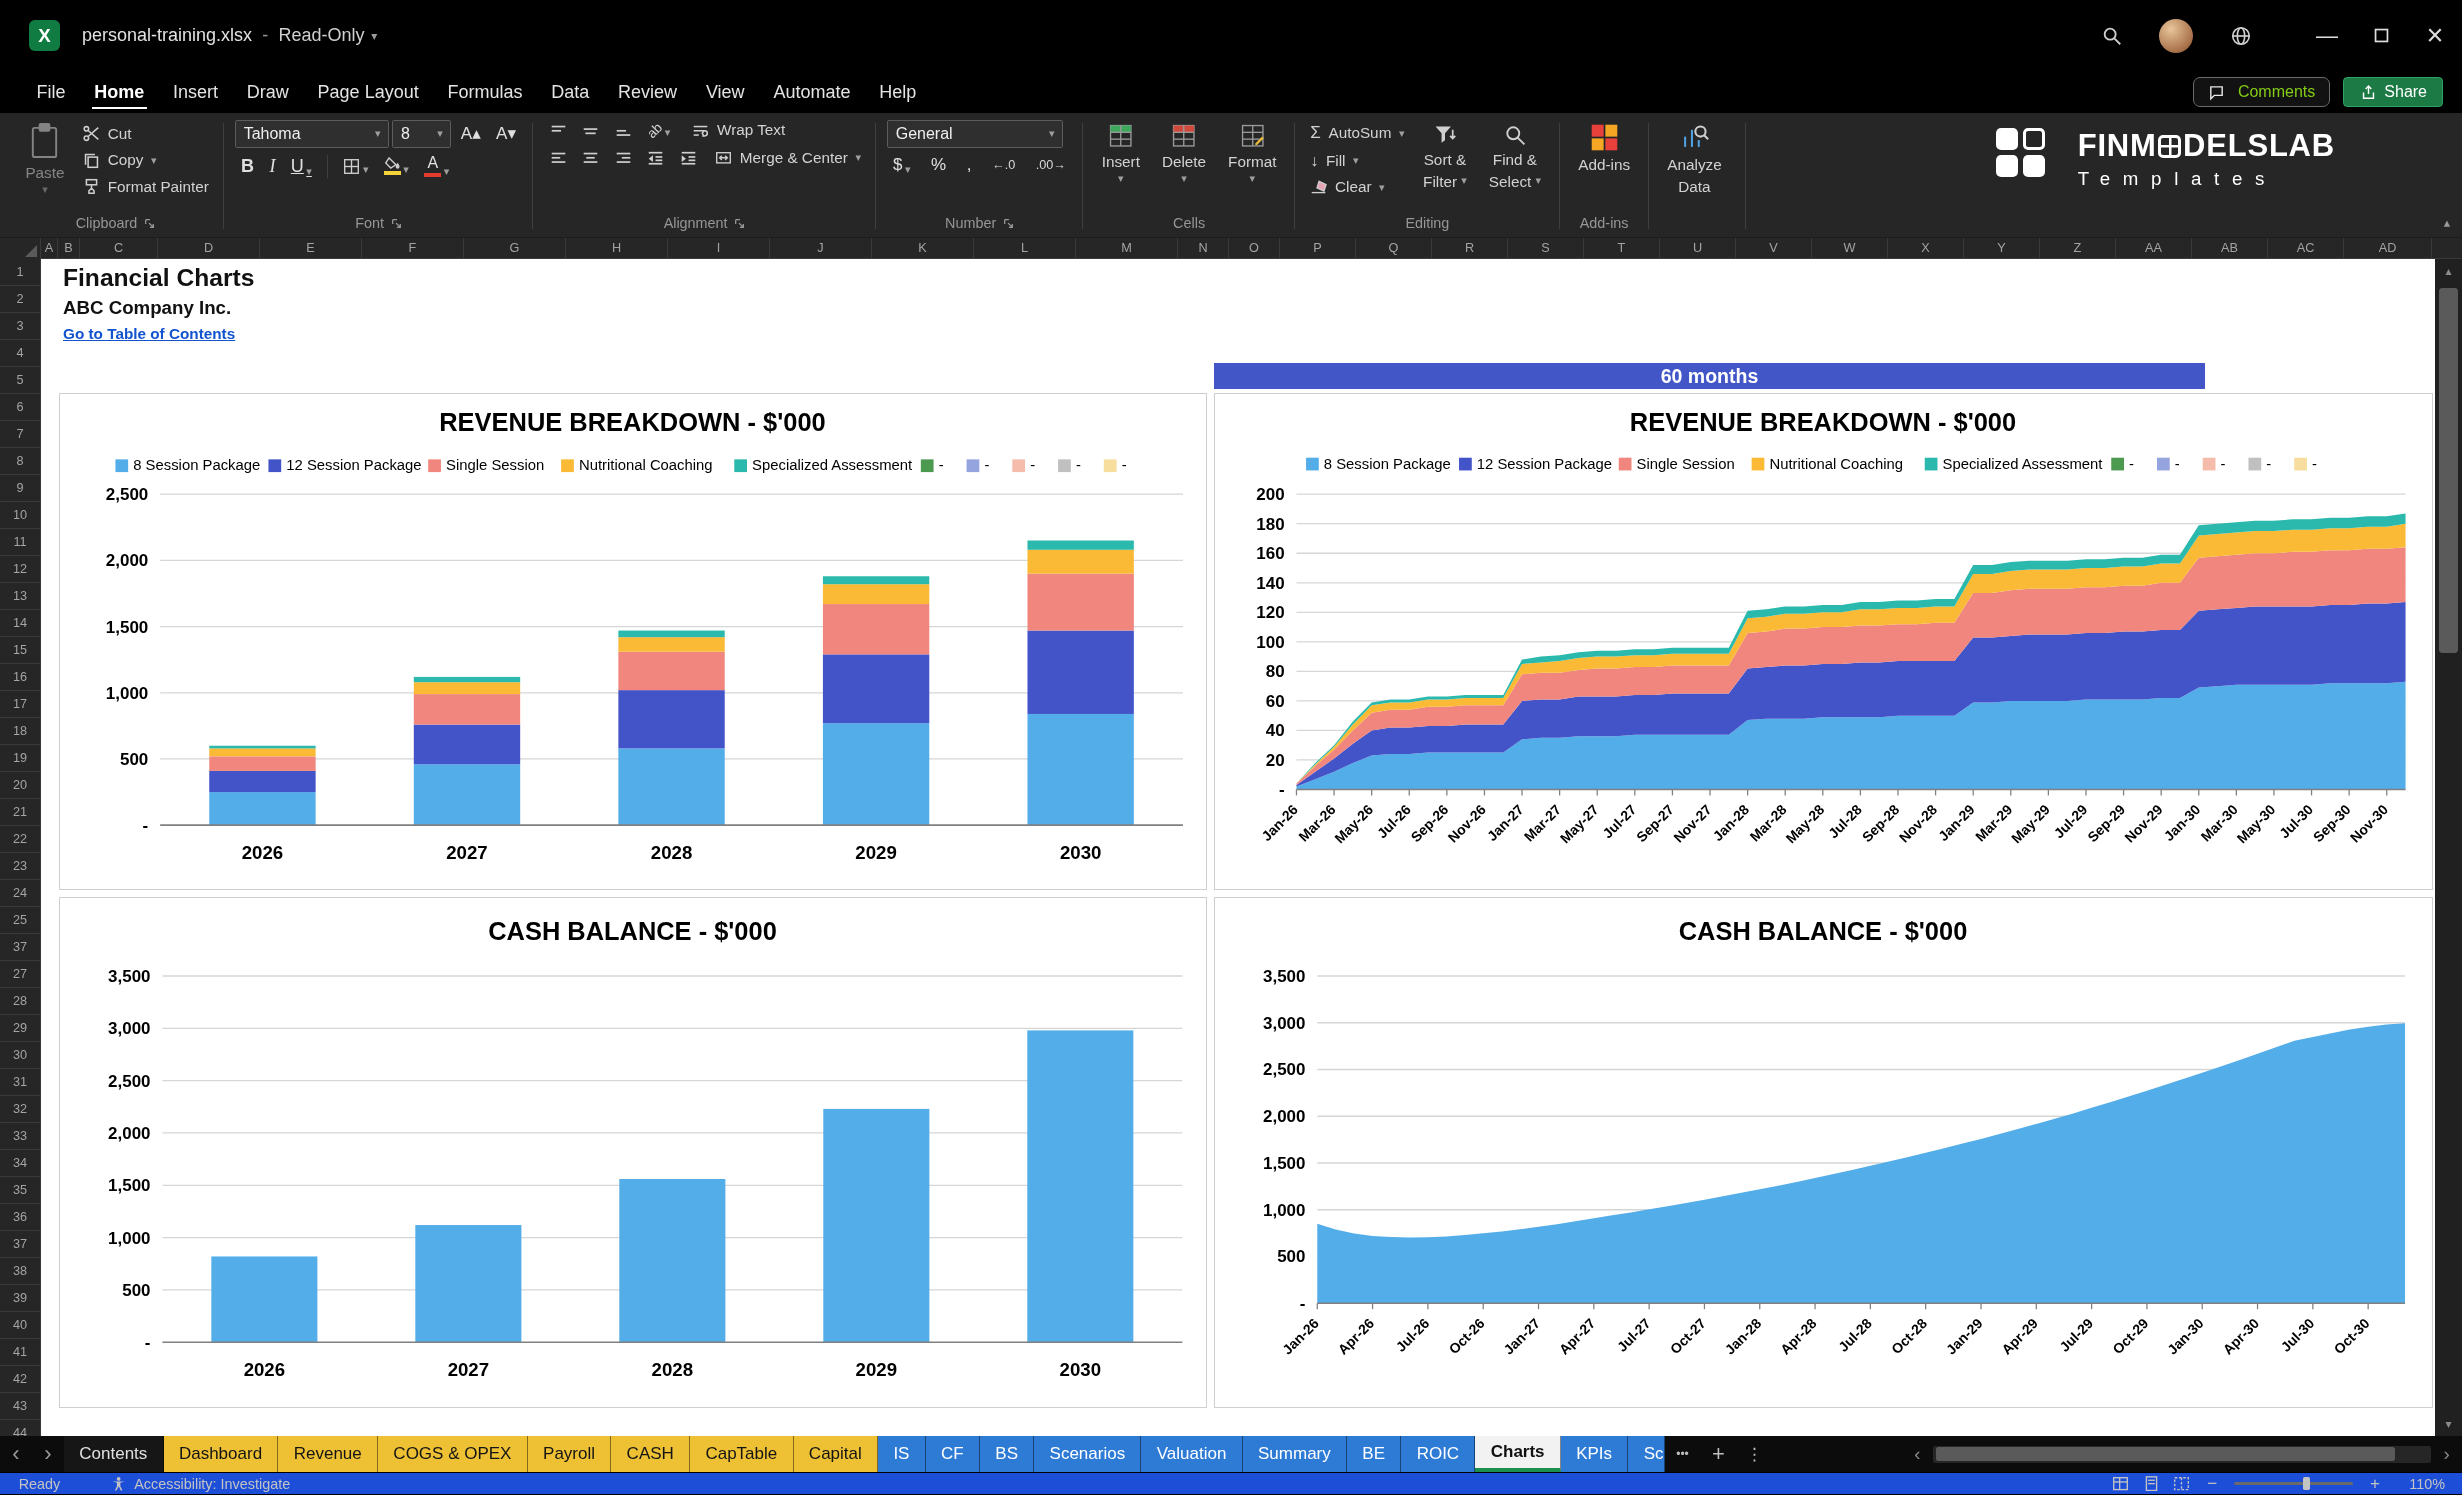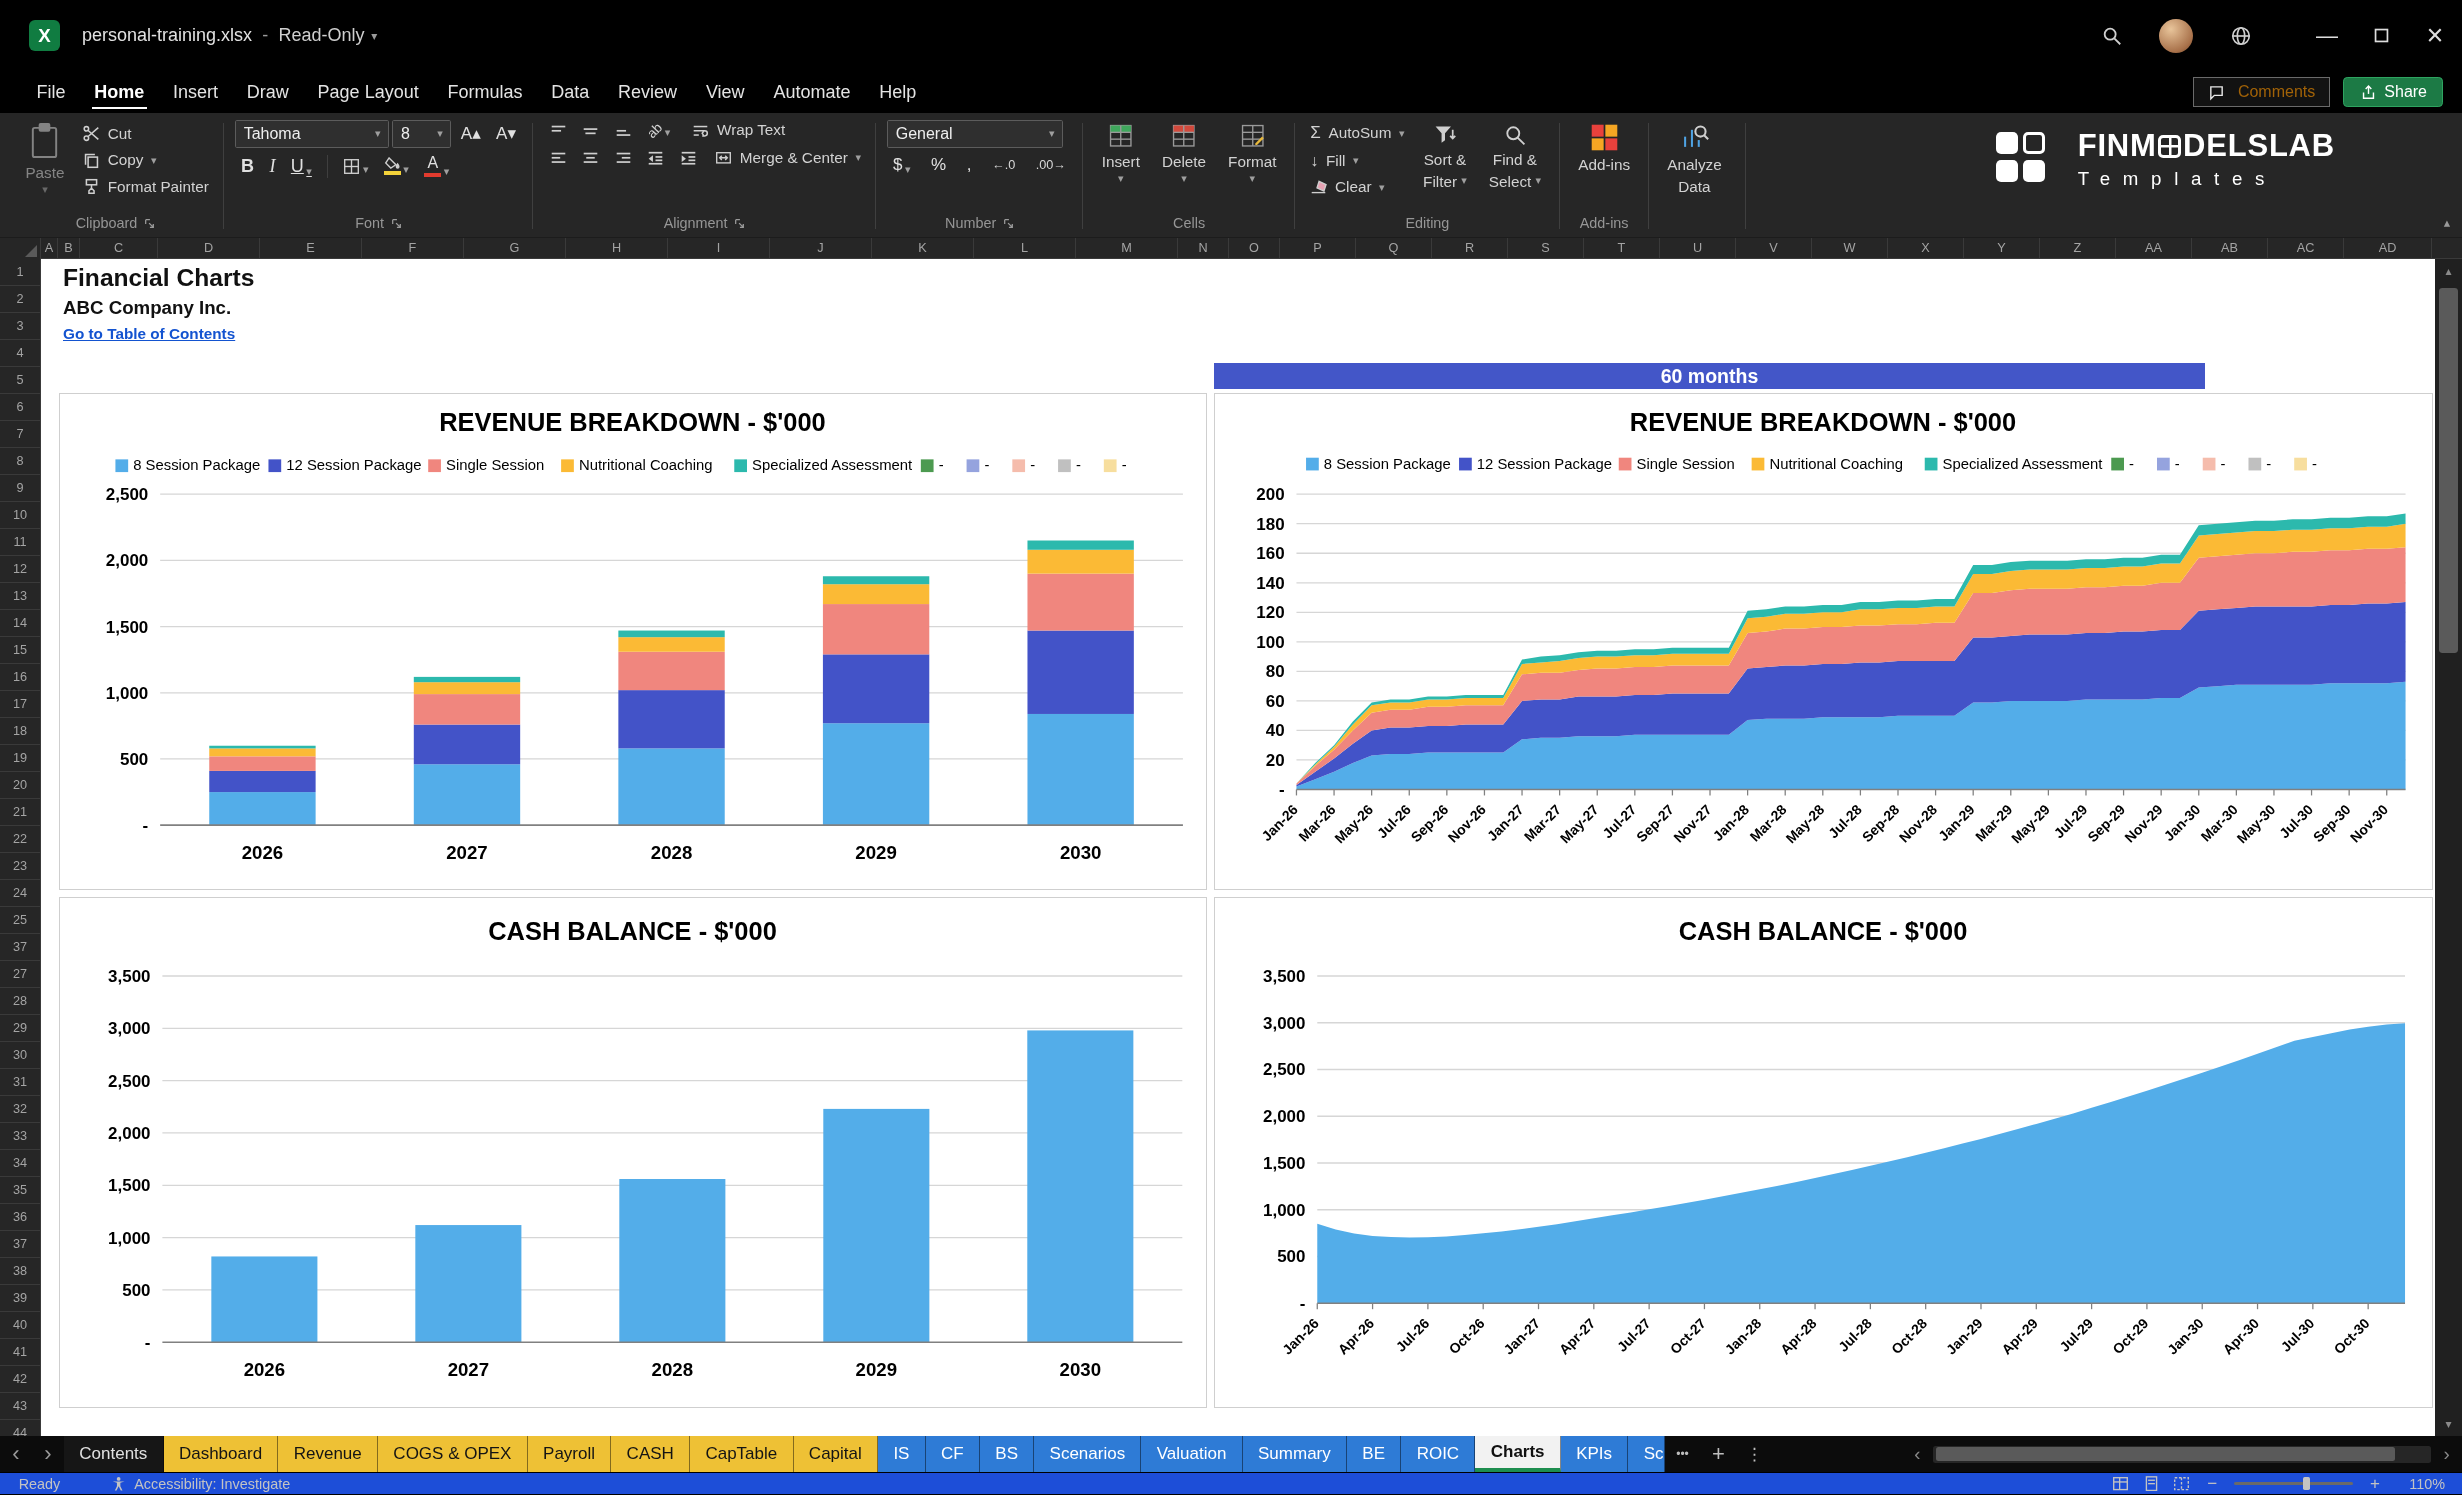--- a/index.html
+++ b/index.html
@@ -15,21 +15,21 @@
 .tb-iconbtn{width:37px;height:37px;display:flex;align-items:center;justify-content:center}
 .avatar{width:34px;height:34px;border-radius:50%;background:radial-gradient(circle at 35% 30%,#e8c49a,#a8714a 70%,#6e4326)}
 .win-controls{display:flex;margin-left:12px}
 .win-btn{width:54px;height:71px;display:flex;align-items:center;justify-content:center;color:#ddd;font-size:22px}
 
 .menubar{height:42px;background:#000;display:flex;align-items:center;padding-left:22px}
 .menu-item{color:#e4e4e4;font-size:18px;padding:8.5px 14.4px;position:relative}
 .menu-item.active{font-weight:bold;color:#fff}
 .menu-item.active::after{content:'';position:absolute;left:12px;right:12px;bottom:1.7px;height:2.5px;background:#fff}
 .mb-right{margin-left:auto;display:flex;align-items:center;gap:13.6px;margin-right:18.7px}
-.comments-btn{display:flex;align-items:center;gap:13px;border:0.8px solid #6a6a6a;border-radius:0;color:#a16207;font-size:16px;padding:5.1px 13.6px;background:#121212}
+.comments-btn{display:flex;align-items:center;gap:13px;border:0.8px solid #6a6a6a;border-radius:7px;color:#84cc16;font-size:16px;padding:5.1px 13.6px;background:#121212}
 .share-btn{display:flex;align-items:center;gap:7.6px;border:0.8px solid #2EA460;border-radius:4.2px;color:#fff;font-size:16px;padding:5.1px 15.3px;background:#1C7A45}
 
 .ribbon{height:124px;background:#262626;display:flex;align-items:stretch;position:relative;padding-left:6.8px}
 .rgroup{position:relative;display:flex;flex-direction:column;padding:6.8px 11px 0}
 .rgroup::after{content:'';position:absolute;right:0;top:10.2px;bottom:8.5px;width:0.8px;background:#3f3f3f}
 .rbody{display:flex;gap:6.8px;flex:1;align-items:flex-start}
 .rcol{display:flex;flex-direction:column;gap:1.7px}
 .rrows{display:flex;flex-direction:column;gap:6px}
 .rrow{display:flex;align-items:center;gap:3.4px}
 .glabel{display:flex;align-items:center;justify-content:center;gap:6.8px;color:#969696;font-size:14.4px;padding:0 0 6px;margin-top:auto}
@@ -42,21 +42,21 @@
 .vdiv{width:0.8px;align-self:stretch;background:#3f3f3f;margin:0.8px 6px}
 .dimmed{opacity:.55}
 .letterB{font-weight:bold;font-size:18px}
 .letterI{font-style:italic;font-family:"Liberation Serif",serif;font-size:18px}
 .letterU{text-decoration:underline;font-size:18px}
 .acolor{display:inline-flex;flex-direction:column;align-items:center;line-height:1;font-size:16px;color:#e0e0e0}
 .acolor .bar{width:17px;height:4.2px;margin-top:1.7px}
 .orient{display:inline-block;transform:rotate(-45deg);font-size:13.6px;color:#d2d2d2}
 .num-glyph{font-size:17px;color:#e0e0e0}
 .dec-glyph{font-size:12.7px;color:#d8d8d8}
-.brand{position:absolute;right:127px;top:15.3px;display:flex;align-items:center;gap:29px}
+.brand{position:absolute;right:127px;top:15.3px;display:flex;gap:29px}
 .brand-icon{width:53px;height:53px;display:grid;grid-template-columns:22px 22px;grid-template-rows:22px 22px;gap:5.1px}
 .bi-sq{background:#fff;border-radius:5.1px}
 .bi-sq.outline{background:transparent;border:3.4px solid #fff}
 .brand-name{color:#fff;font-weight:bold;font-size:31px;letter-spacing:0.8px;display:flex;align-items:center}
 .brand-o{display:inline-block;width:23px;height:23px;border:3.4px solid #fff;border-radius:5.1px;margin:0 1.7px;background:
  linear-gradient(#fff,#fff) center/100% 2.5px no-repeat,
  linear-gradient(#fff,#fff) center/2.5px 100% no-repeat}
 .brand-sub{color:#fff;font-size:18.7px;letter-spacing:12.7px;margin-top:3.4px}
 .ribbon-collapse{position:absolute;right:12px;bottom:6.8px;color:#9a9a9a;font-size:12.7px}
 

